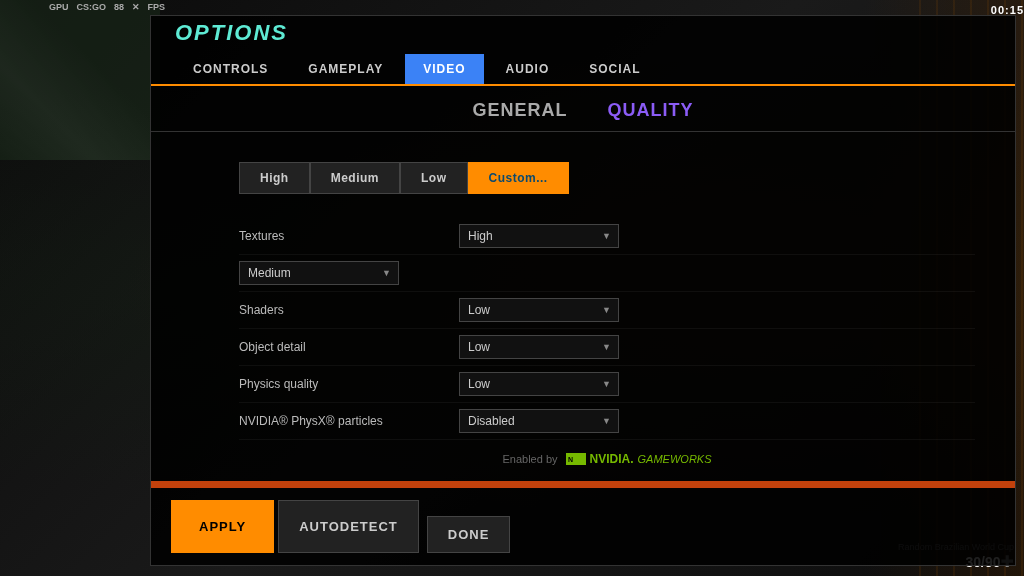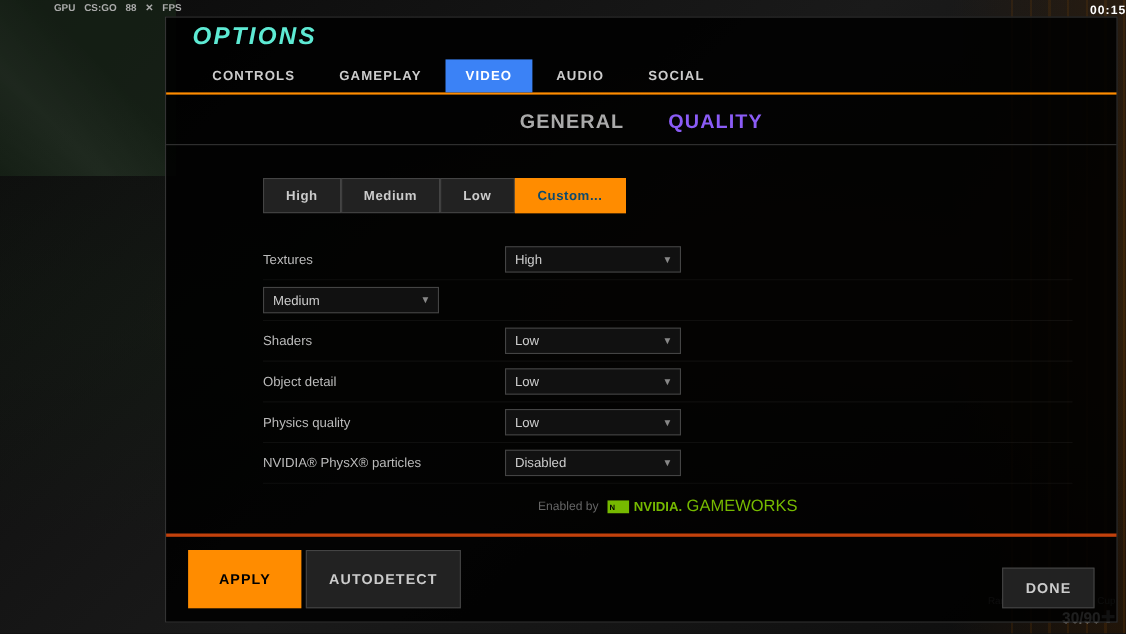--- a/index.html
+++ b/index.html
@@ -276,30 +276,30 @@
     }
 
     .nvidia-brand {
       color: #76b900;
       font-size: 12px;
       font-weight: bold;
     }
 
     .gameworks-text {
       color: #76b900;
-      font-size: 15px;
+      font-size: 11px;
+      font-style: italic;
     }
 
     
     .bottom-bar {
       display: flex;
       padding: 12px 20px;
-      border-top: 3px solid #c2410c;
+      border-top: 7px solid #c2410c;
       gap: 8px;
-      justify-content: space-between;
     }
 
     .bottom-left {
       display: flex;
       gap: 4px;
     }
 
     .bottom-right {
       display: flex;
       gap: 4px;

